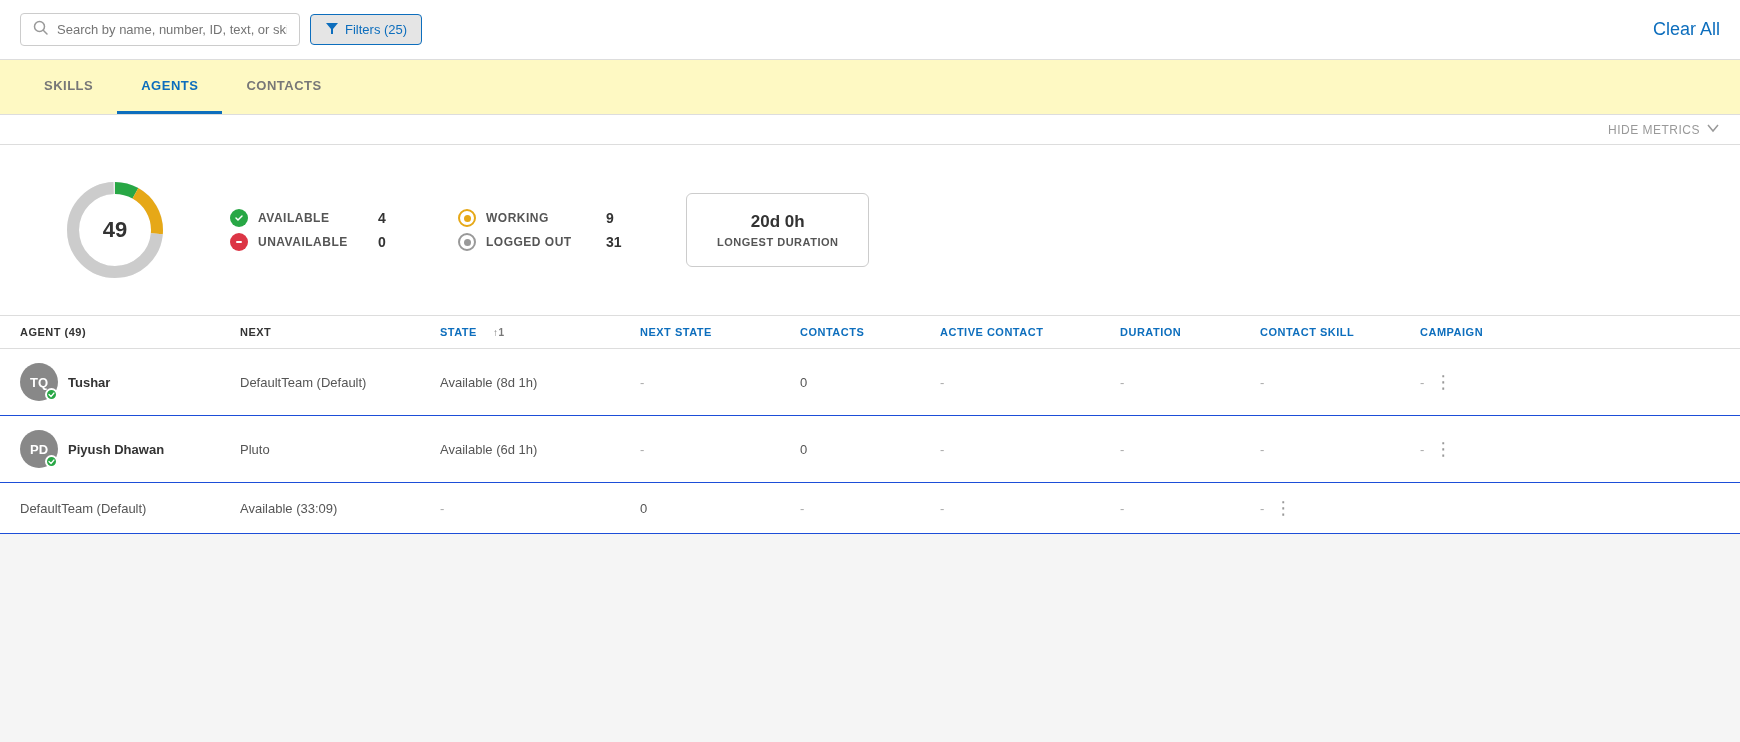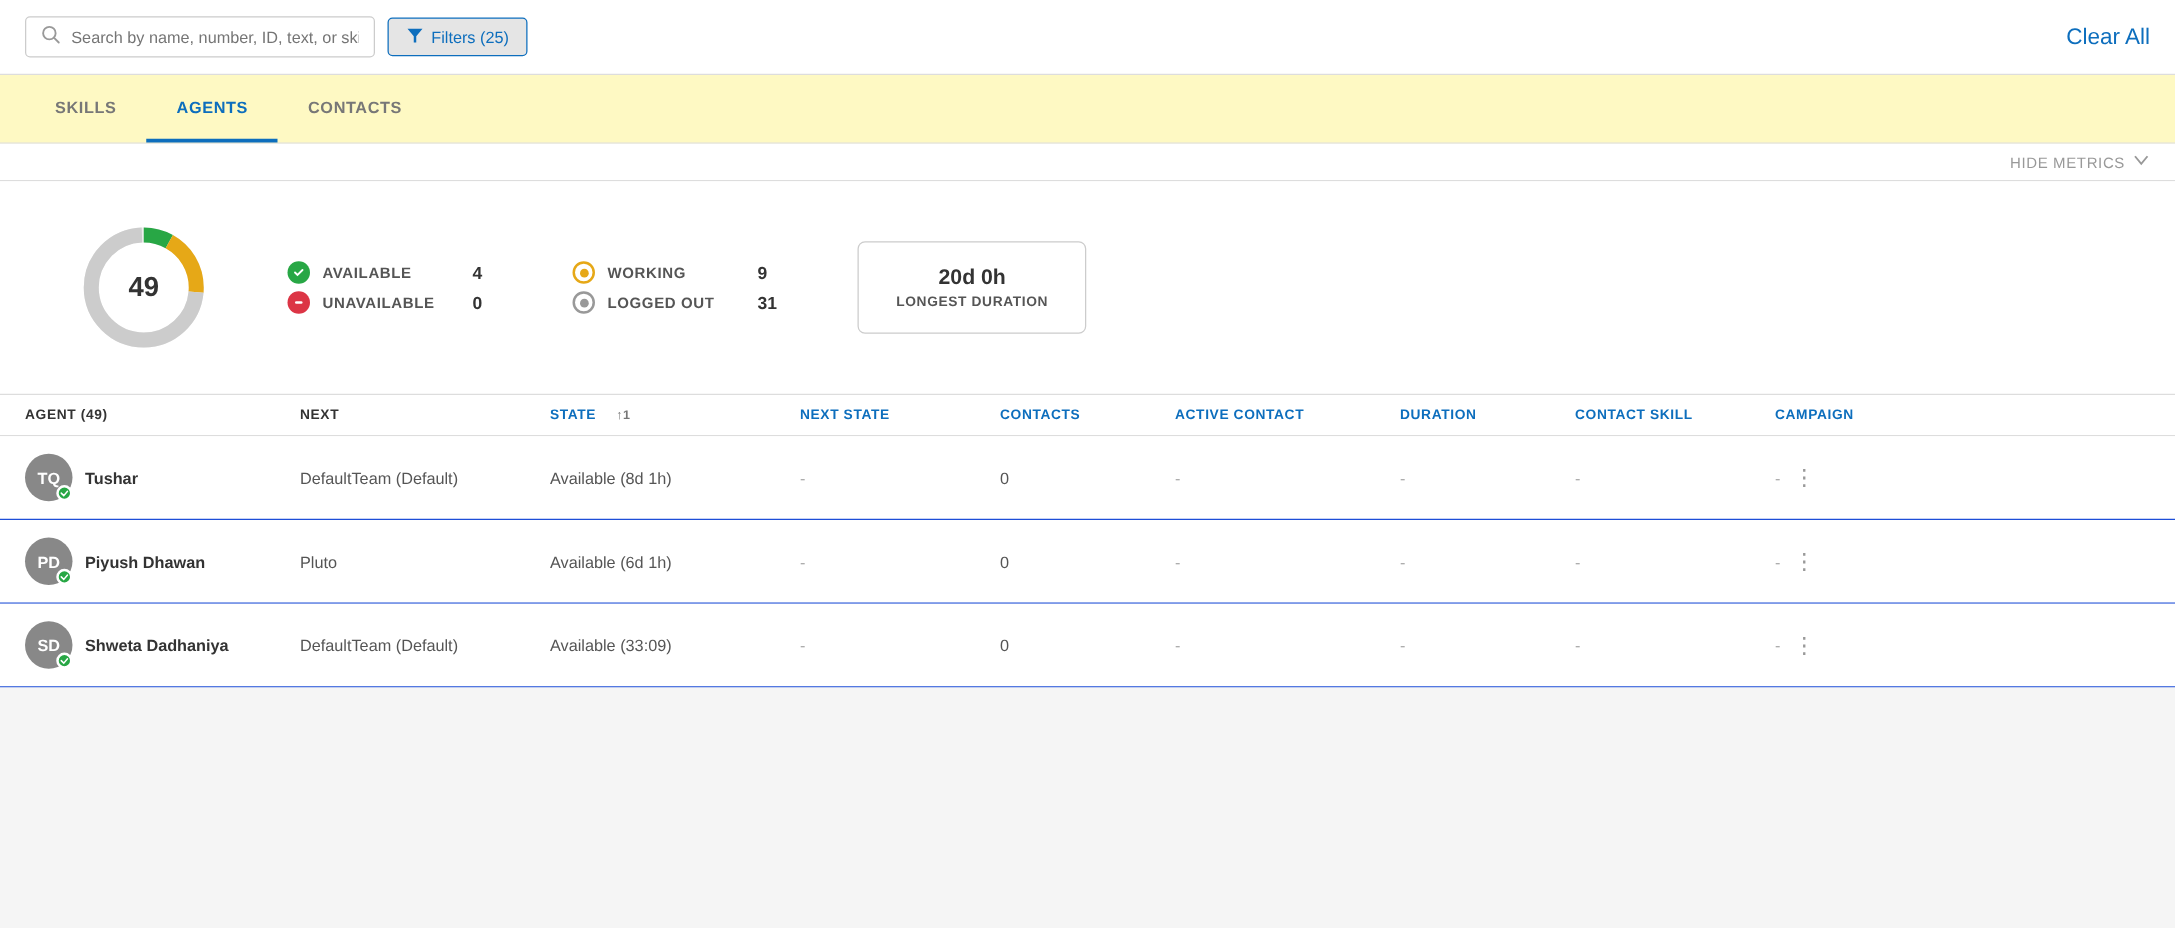--- a/index.html
+++ b/index.html
@@ -305,31 +305,20 @@
     <div class="cell-number">0</div>
     <div class="cell-dash">-</div>
     <div class="cell-dash">-</div>
     <div class="cell-dash">-</div>
     <div style="display:flex; align-items:center; gap:10px;">
       <span class="cell-dash">-</span>
       <button class="more-btn">⋮</button>
     </div>
   </div>
       <div class="table-row-data">
-    <div class="agent-cell">
-      <div class="avatar" style="background:#888;">
-        <span>SD</span>
-        <div class="avatar-badge">
-          <svg width="7" height="7" viewBox="0 0 7 7">
-            <polyline points="1,3.5 3,5.5 6,2" stroke="white" stroke-width="1.2" fill="none" stroke-linecap="round"></polyline>
-          </svg>
-        </div>
-      </div>
-      <span class="agent-name">Shweta Dadhaniya</span>
-    </div>
     <div class="cell-text">DefaultTeam (Default)</div>
     <div class="cell-text">Available (33:09)</div>
     <div class="cell-dash">-</div>
     <div class="cell-number">0</div>
     <div class="cell-dash">-</div>
     <div class="cell-dash">-</div>
     <div class="cell-dash">-</div>
     <div style="display:flex; align-items:center; gap:10px;">
       <span class="cell-dash">-</span>
       <button class="more-btn">⋮</button>

